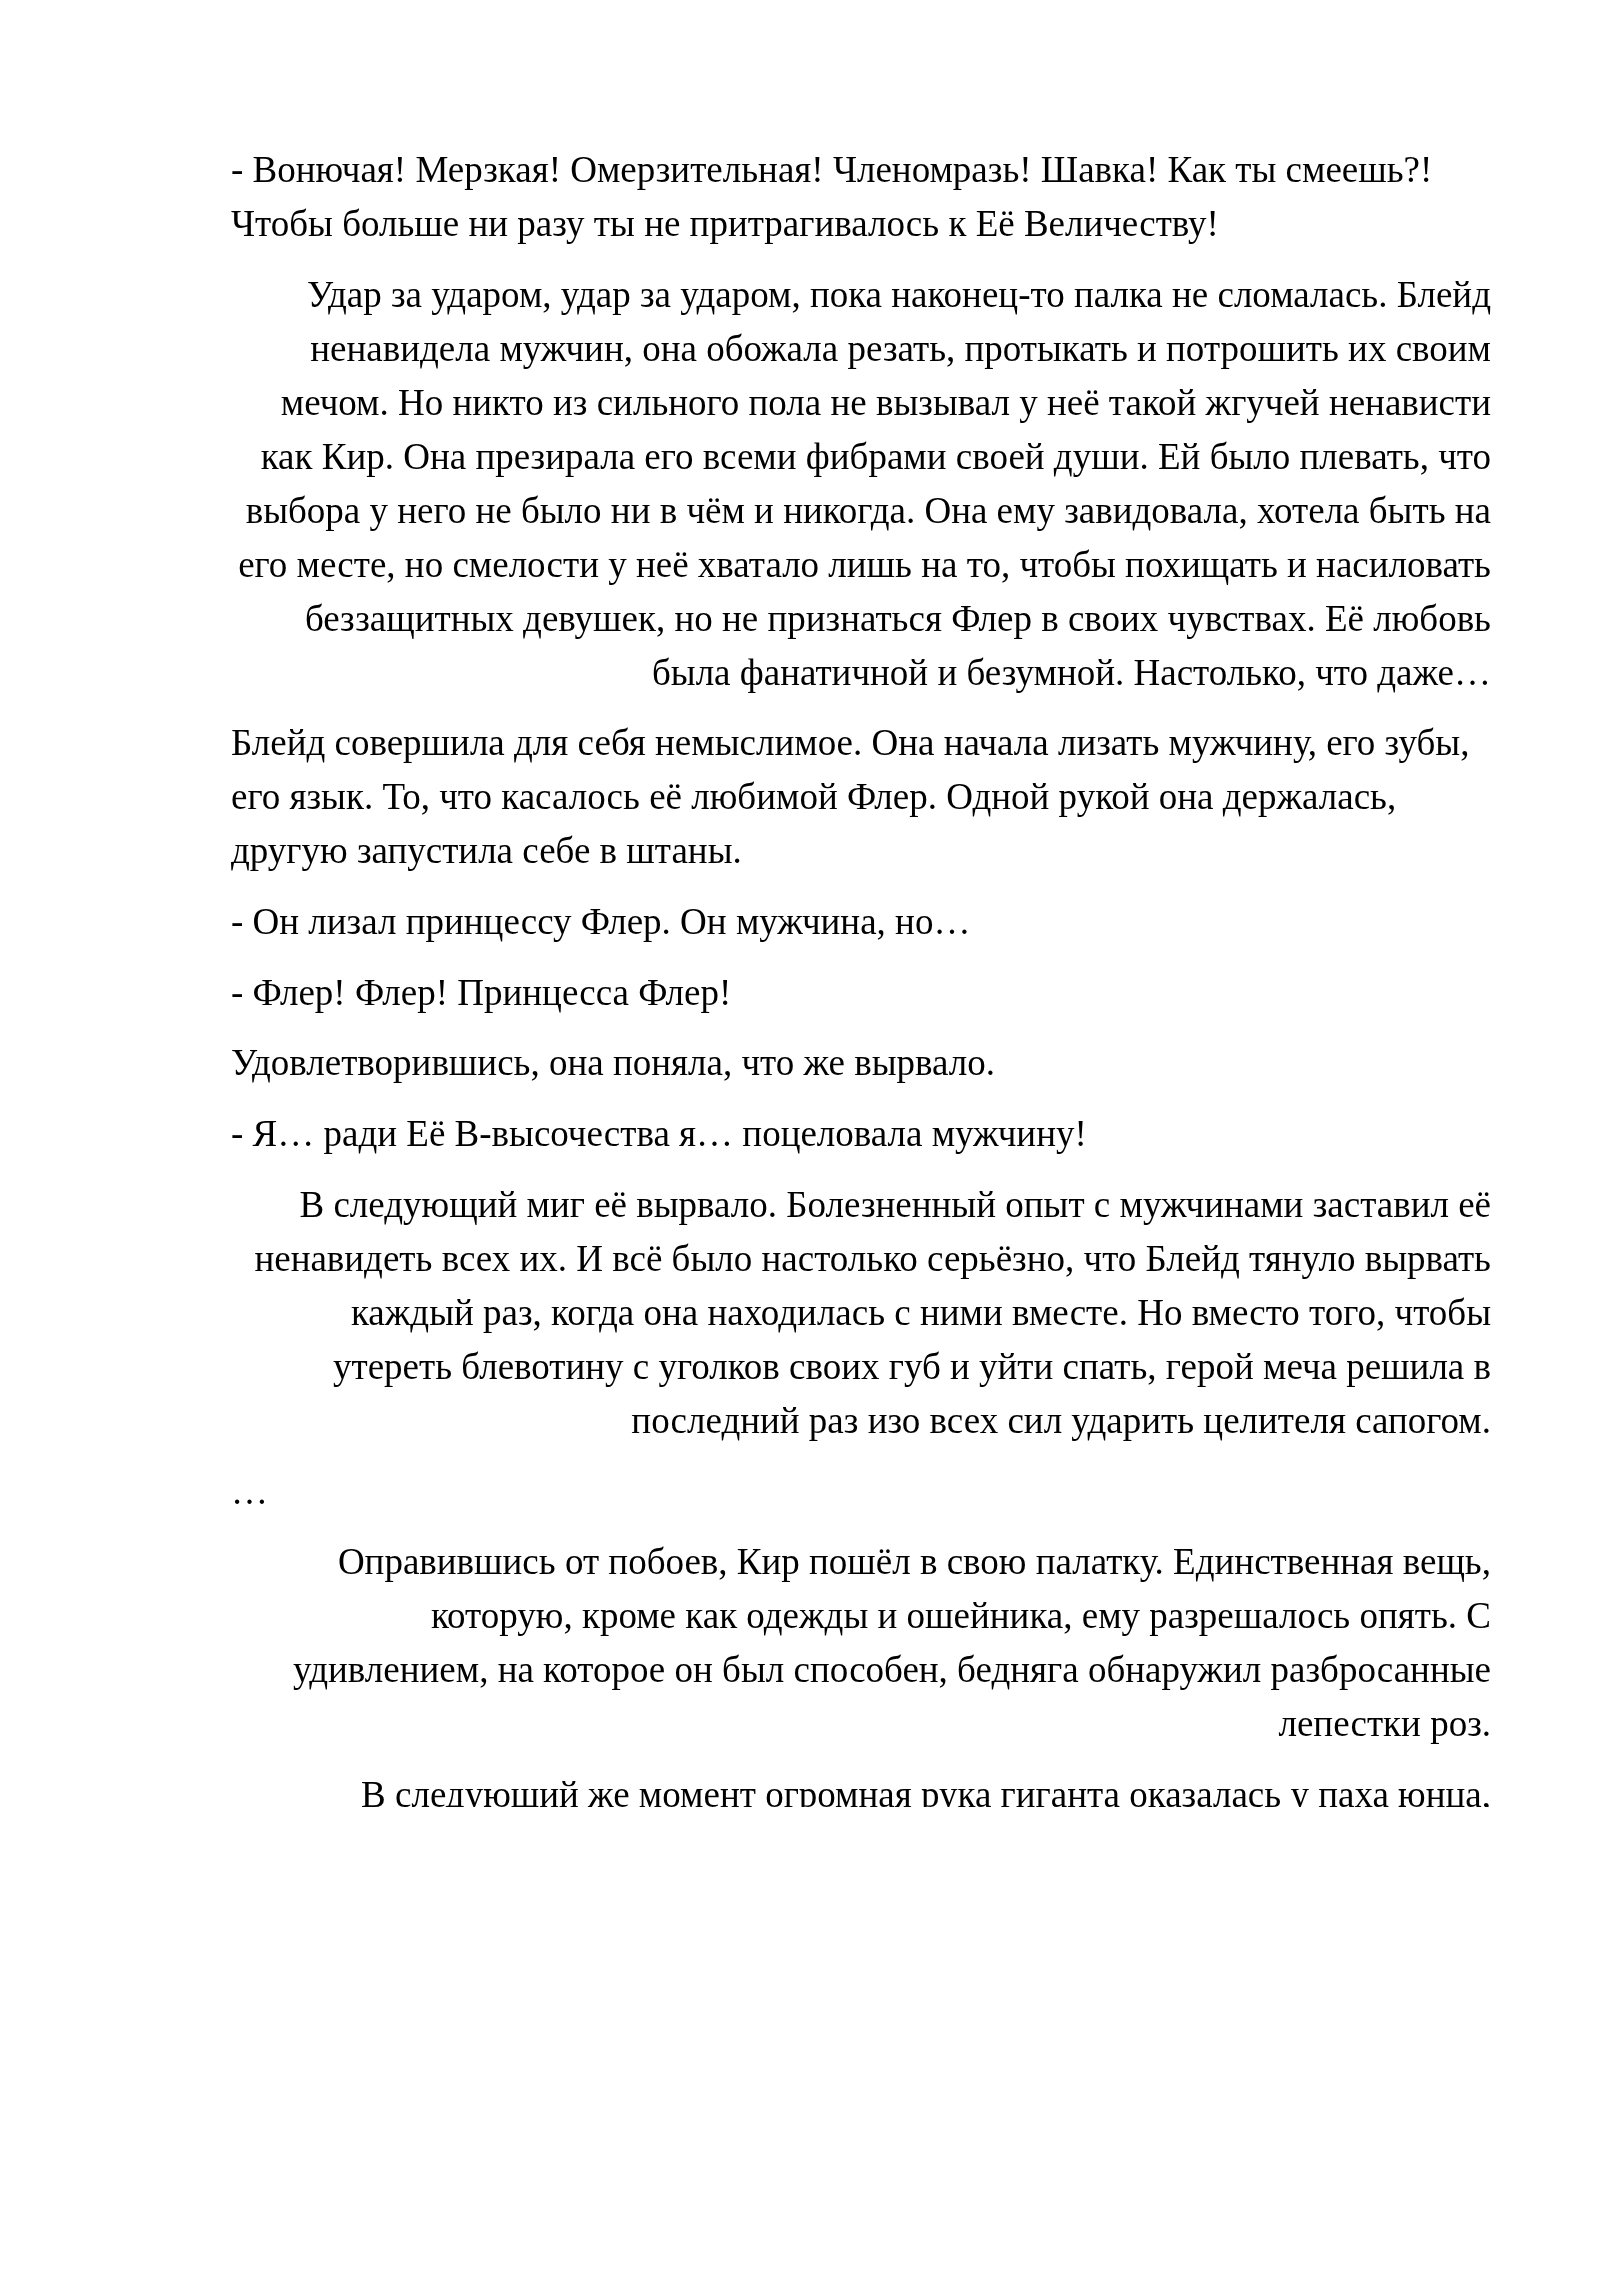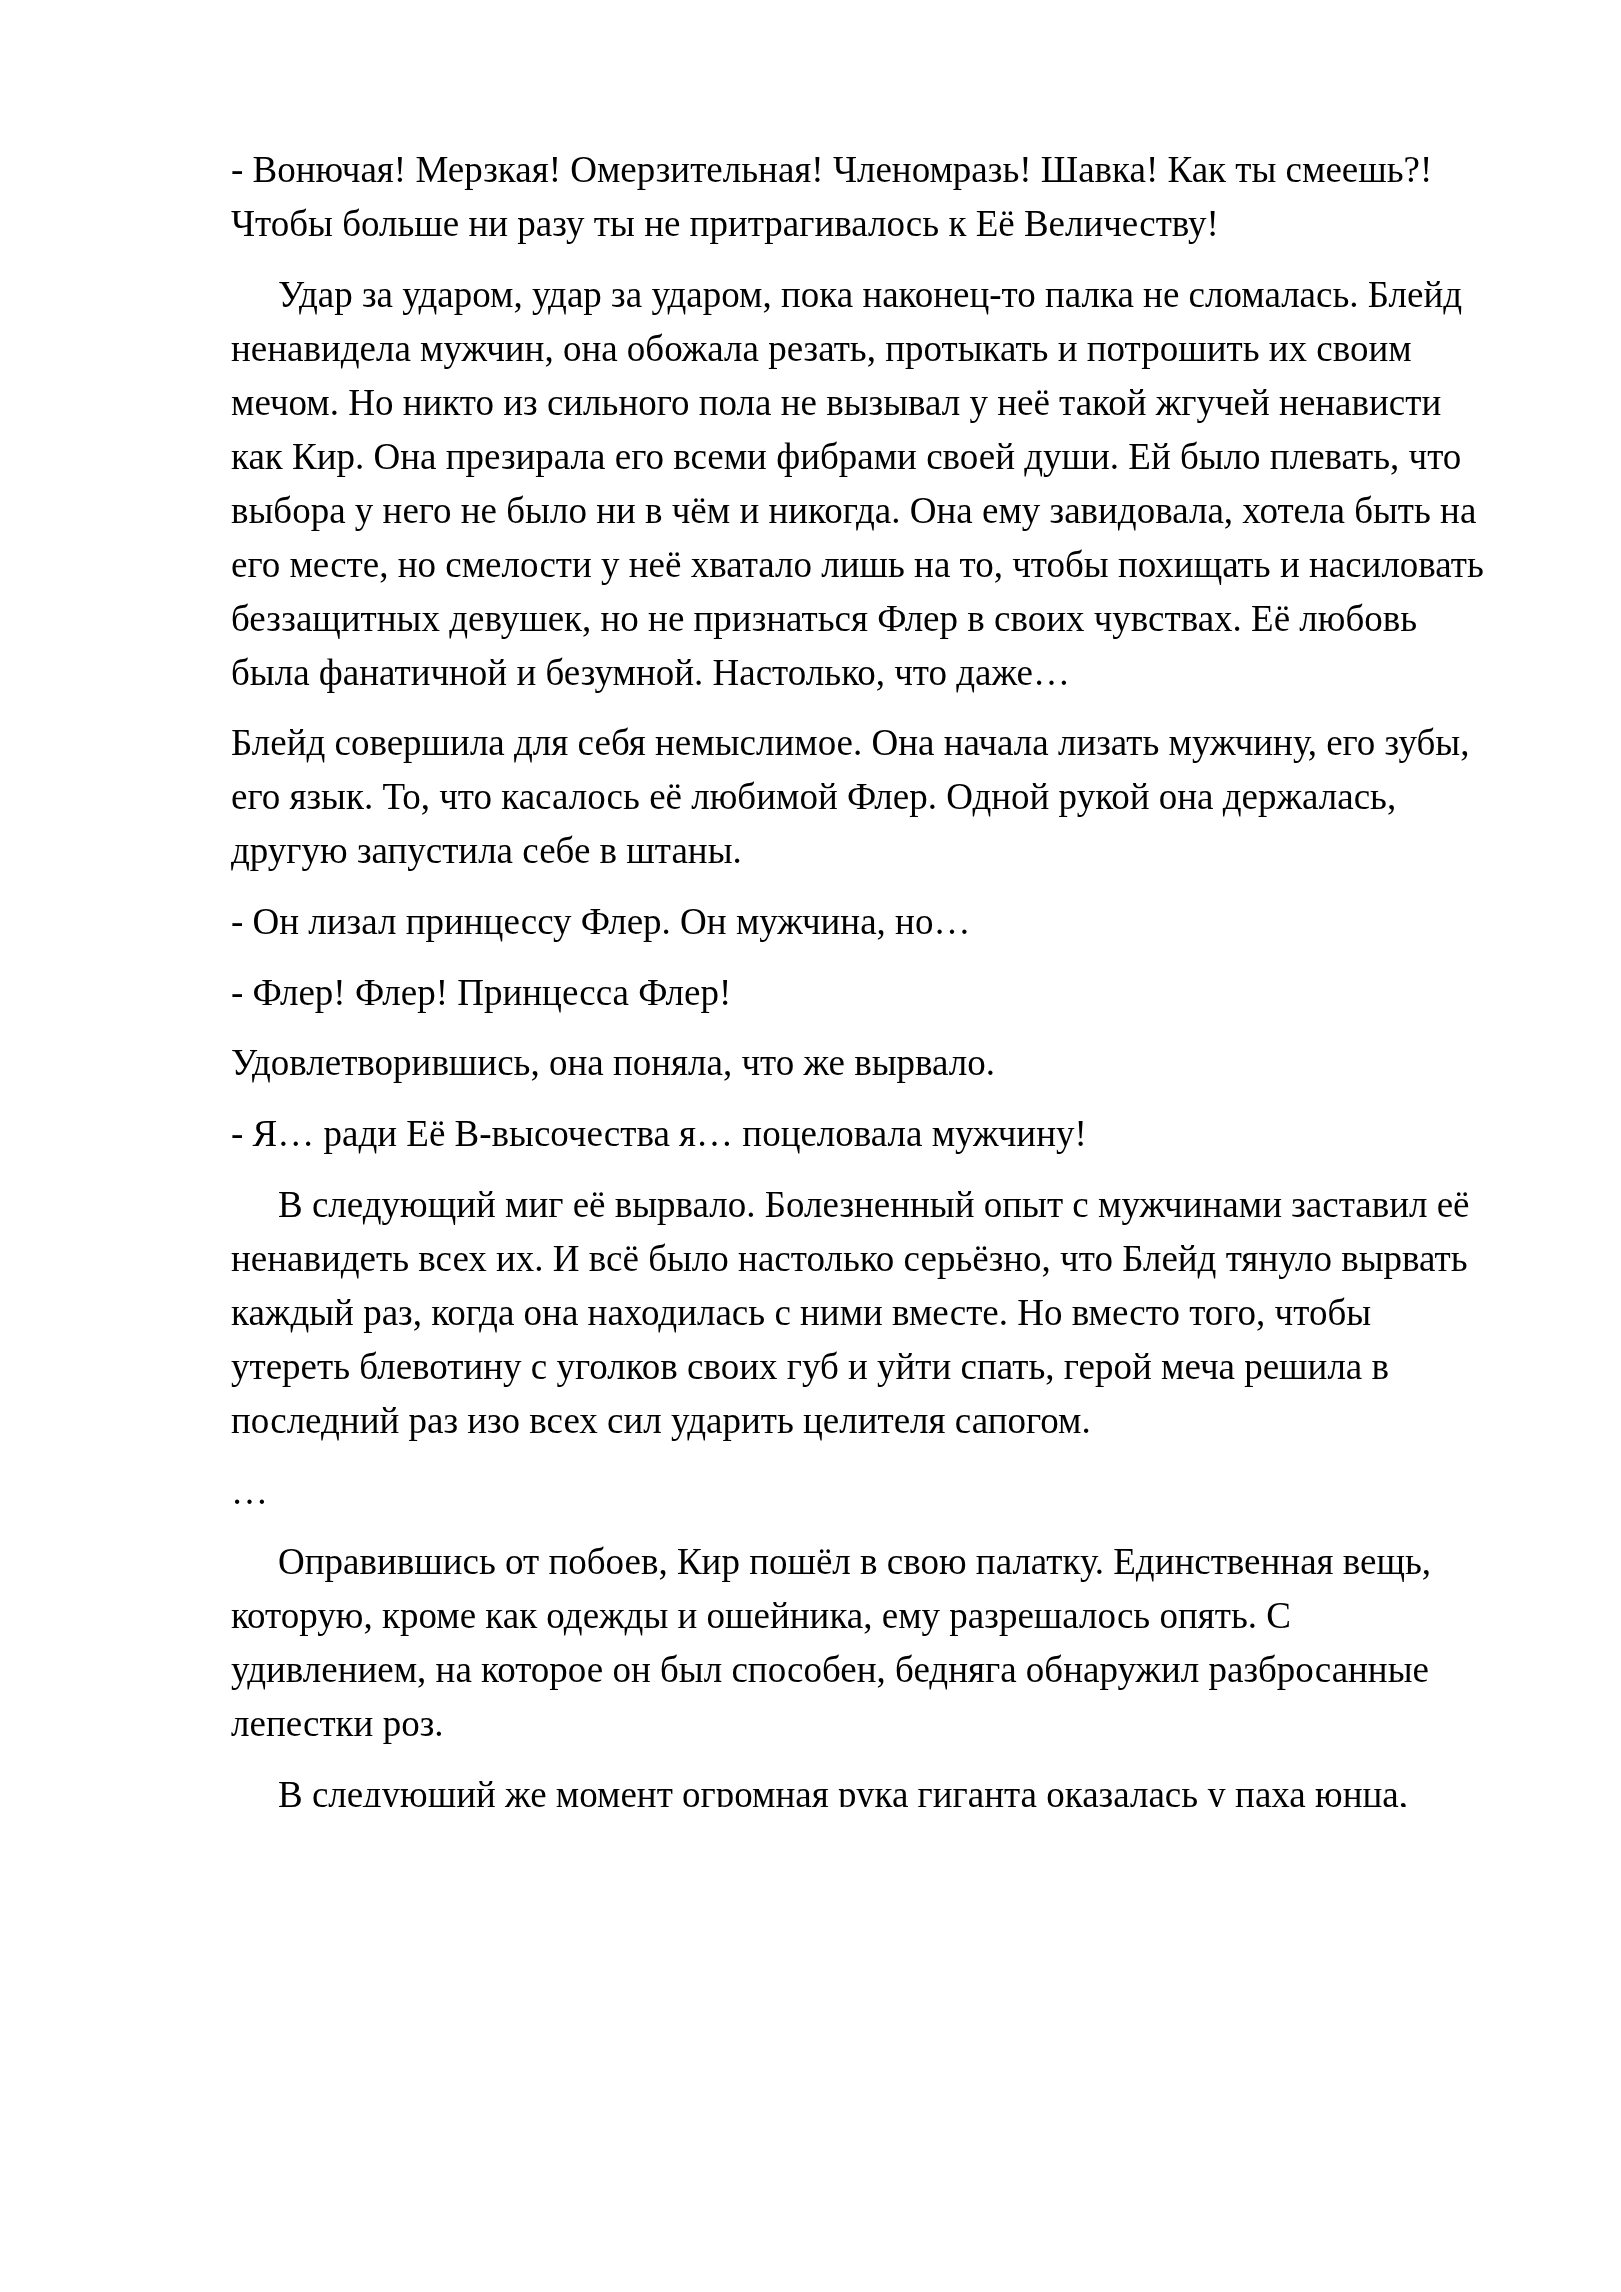--- a/index.html
+++ b/index.html
@@ -24,20 +24,21 @@
   .para {
     margin: 0 0 16.7px 0;
     font-family: "Liberation Serif", "DejaVu Serif", serif;
     font-size: 37px;
     line-height: 54px;
     text-align: left;
     white-space: pre-wrap;
   }
   .para.indent {
     text-indent: 47px;
+    text-align: right;
   }
   .footer {
     position: absolute;
     left: 231px;
     top: 2115px;
     width: 1260px;
     text-align: right;
   }
   .page-number {
     font-family: "Liberation Sans", "DejaVu Sans", sans-serif;

